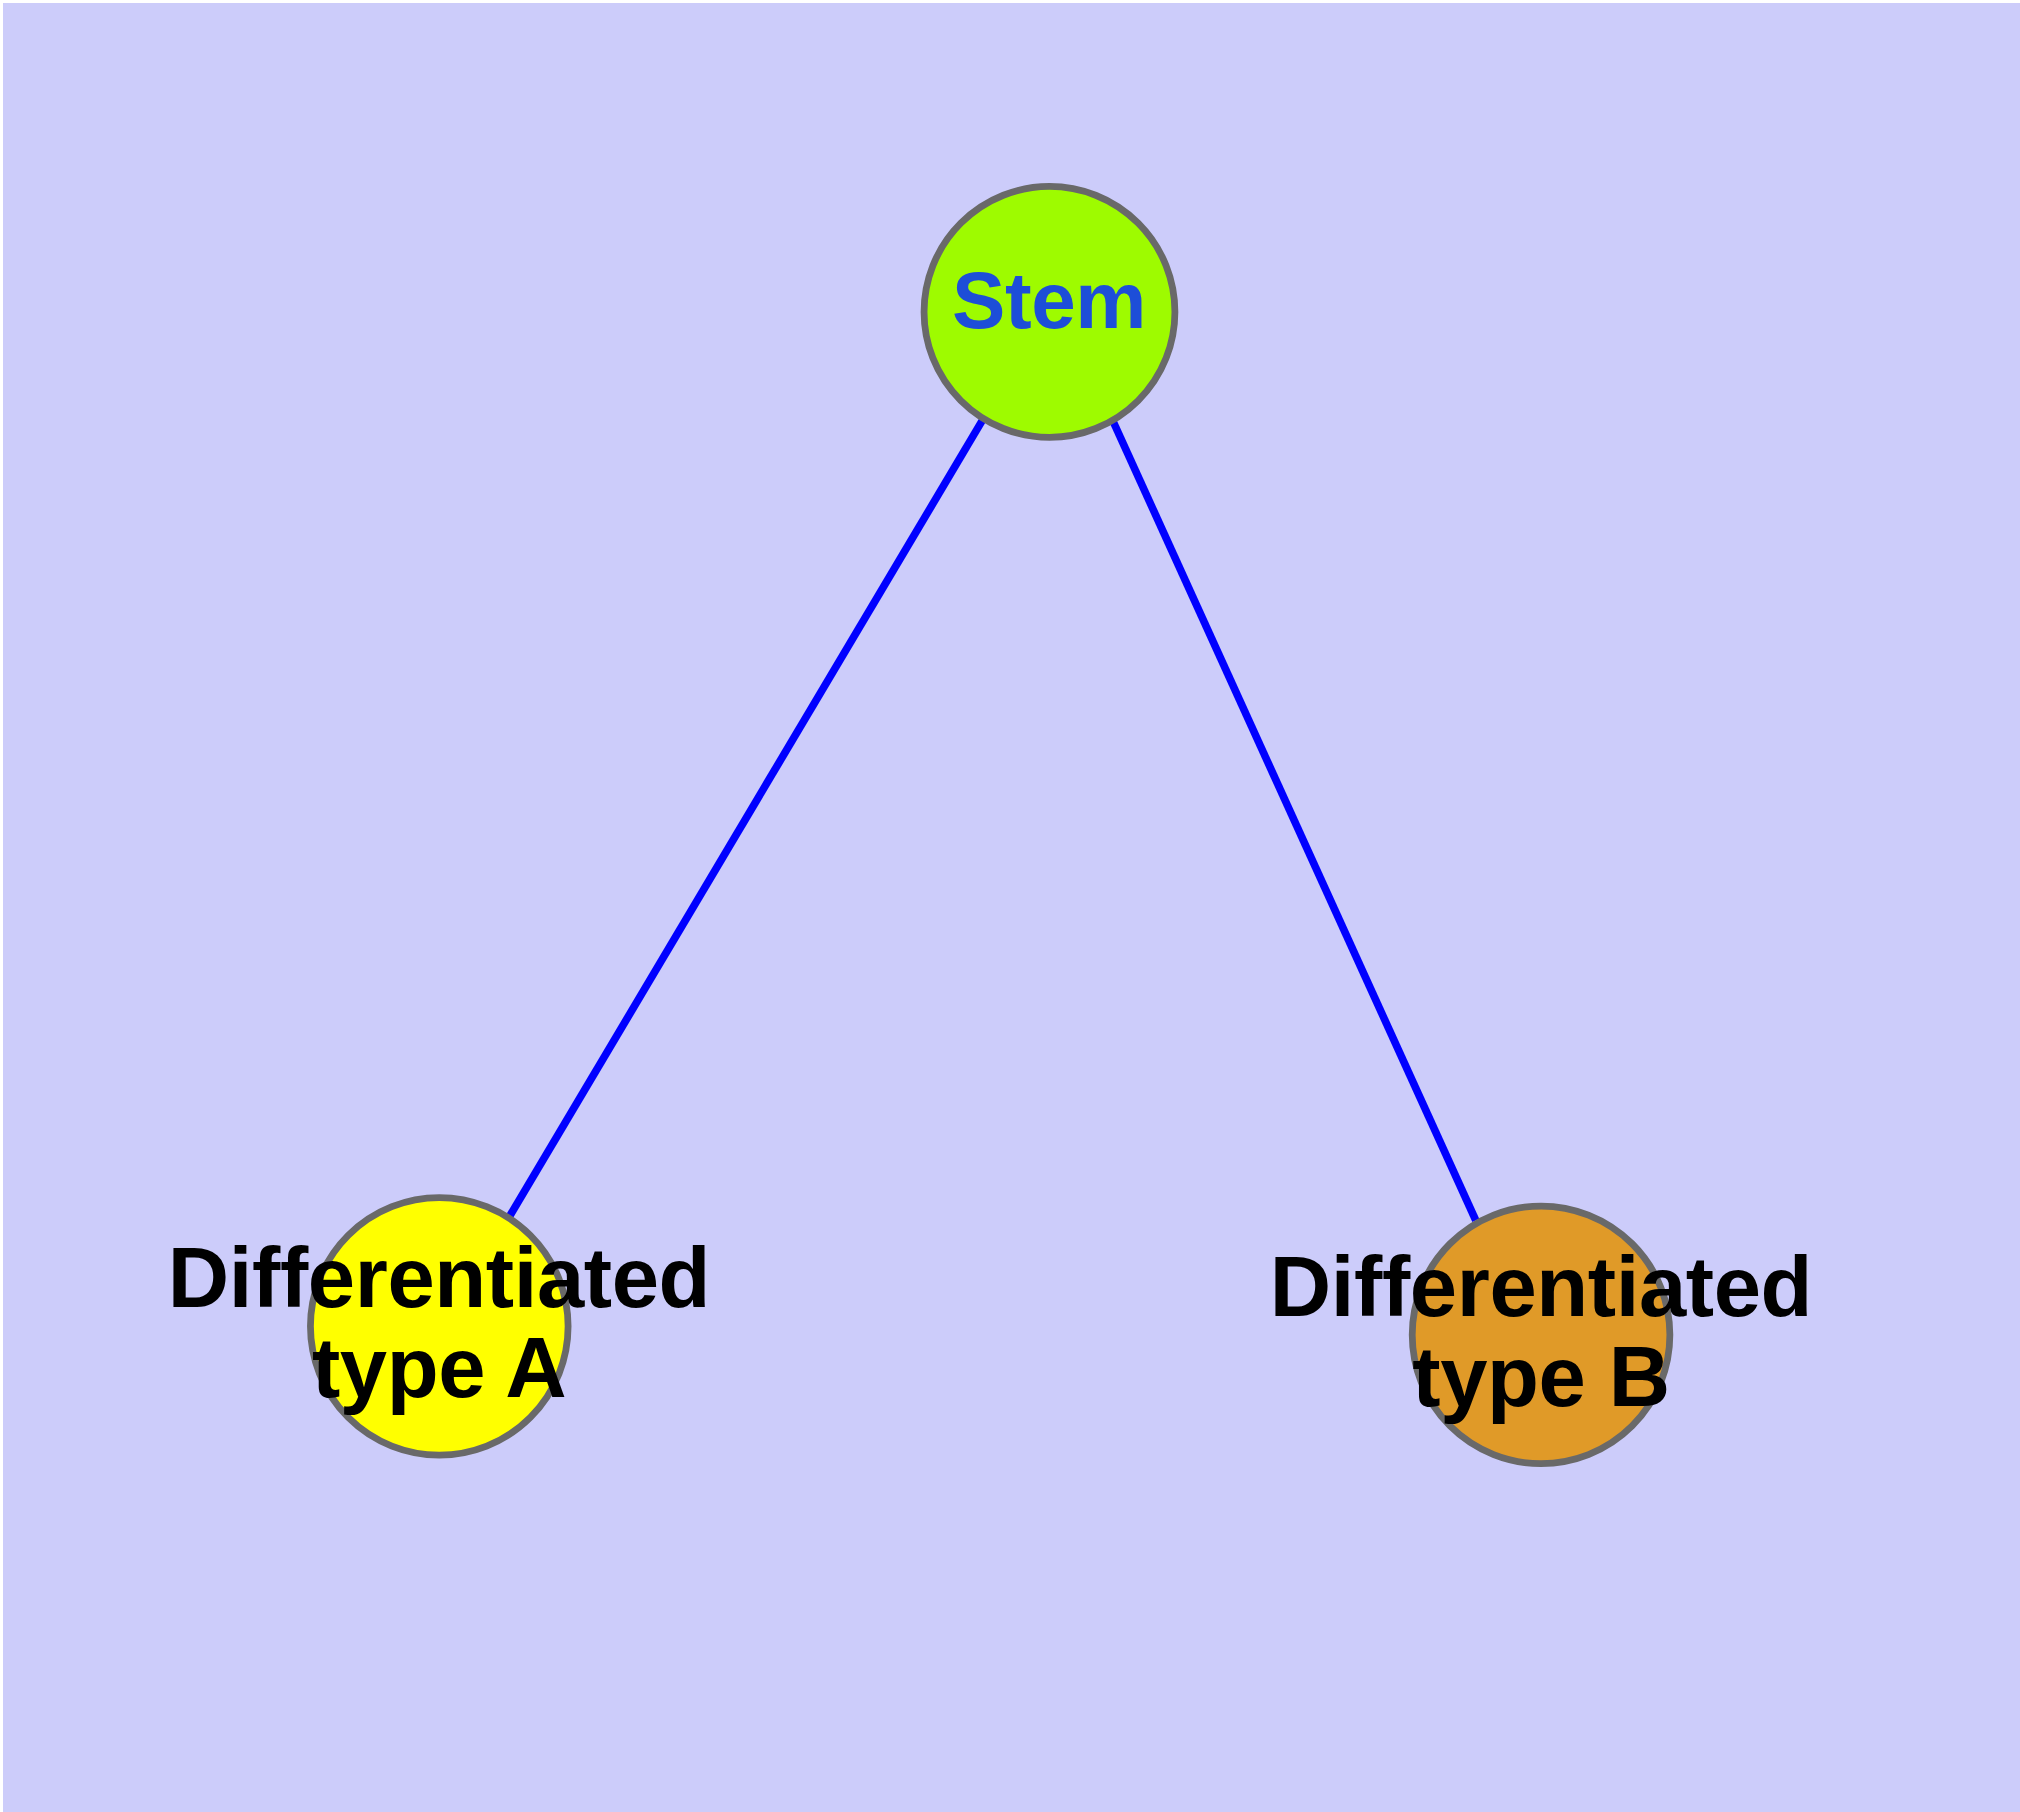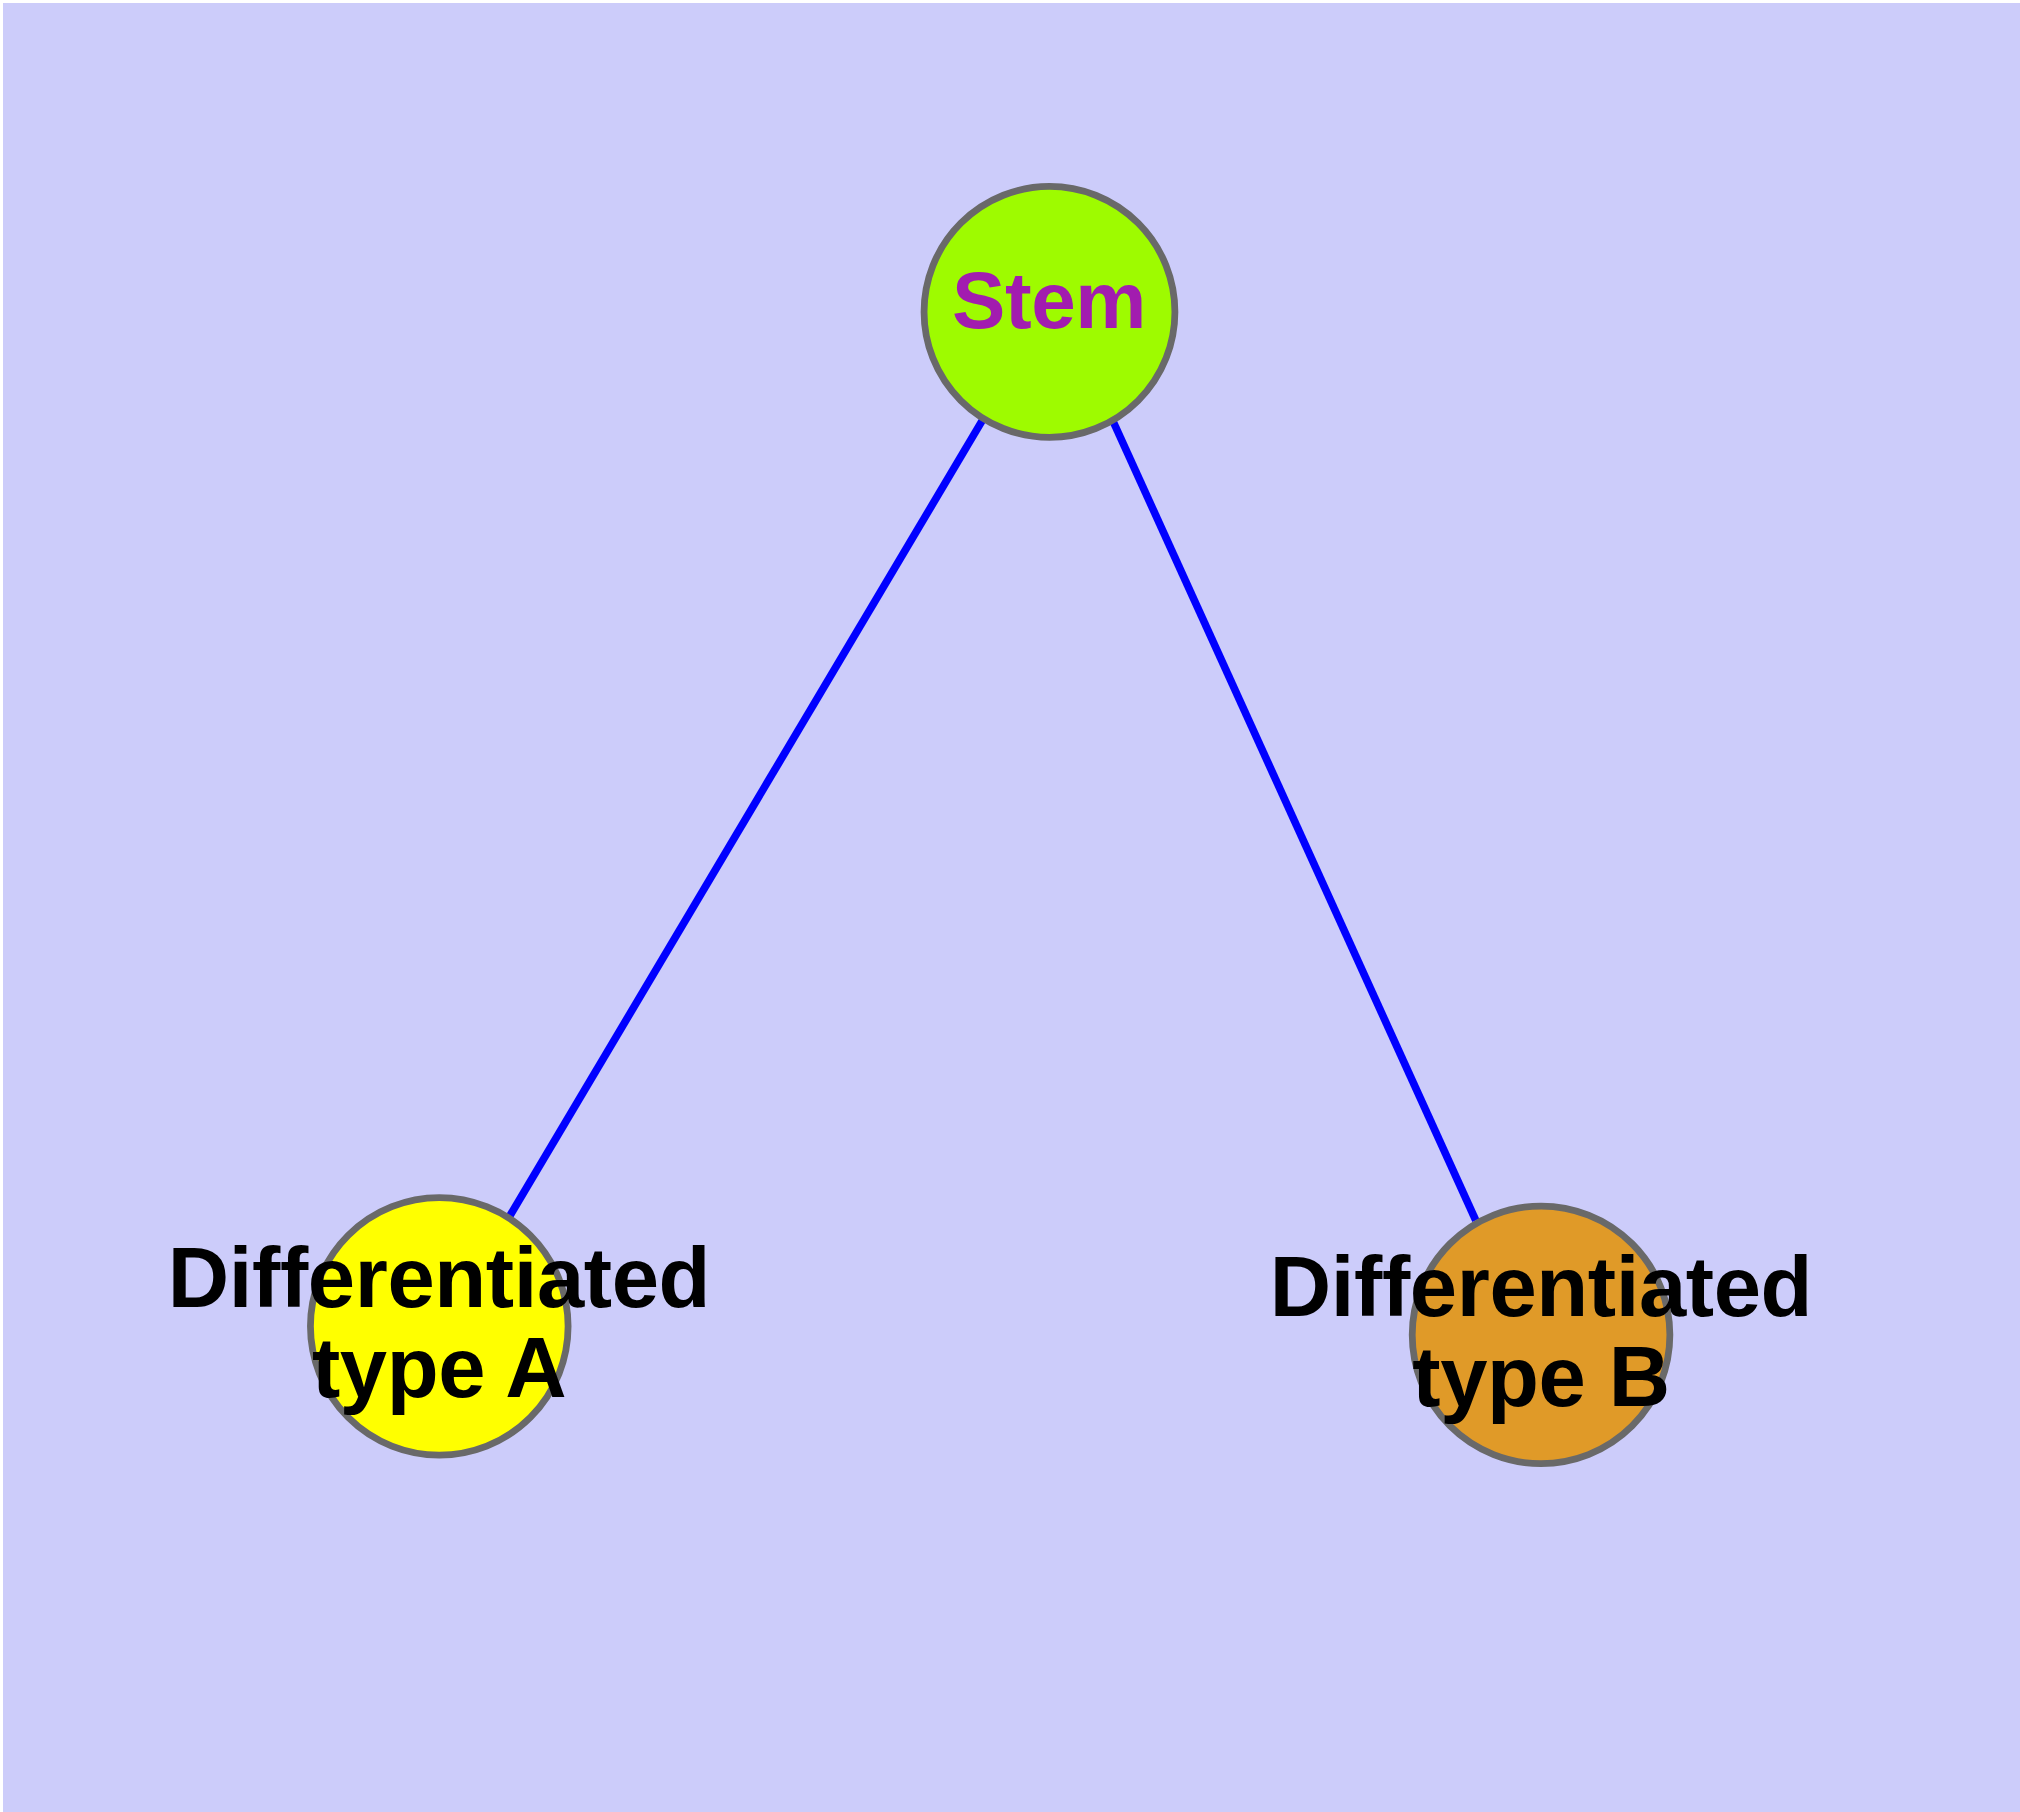--- a/index.html
+++ b/index.html
@@ -71,21 +71,21 @@
       <line id="edge0" stroke="#0000ff" stroke-width="9" stroke-linecap="butt" x1="1160" y1="494" x2="601" y2="1435"></line>
       <line id="edge1" stroke="#0000ff" stroke-width="9" stroke-linecap="butt" x1="1313" y1="497" x2="1741" y2="1440"></line>
     </g>
     <g>
       <circle id="node0" stroke="#696969" stroke-width="8" cx="1238" cy="368" r="148" fill="#9efb00"></circle>
       <circle id="node1" stroke="#696969" stroke-width="8" cx="518" cy="1565" r="152" fill="#ffff00"></circle>
       <circle id="node2" stroke="#696969" stroke-width="8" cx="1818" cy="1575" r="152" fill="#e09a28"></circle>
     </g>
   </svg>
 
-  <div class="node-label label-stem" style="color: #a21caf;">Stem</div>
+  <div class="node-label label-stem" style="color: #1d4ed8;">Stem</div>
 
   <div class="node-label label-a" style="color: rgb(0, 0, 0);">Differentiated
 type A</div>
 
   <div class="node-label label-b" style="color: rgb(0, 0, 0);">Differentiated
 type B</div>
 
 </div>
 
 

